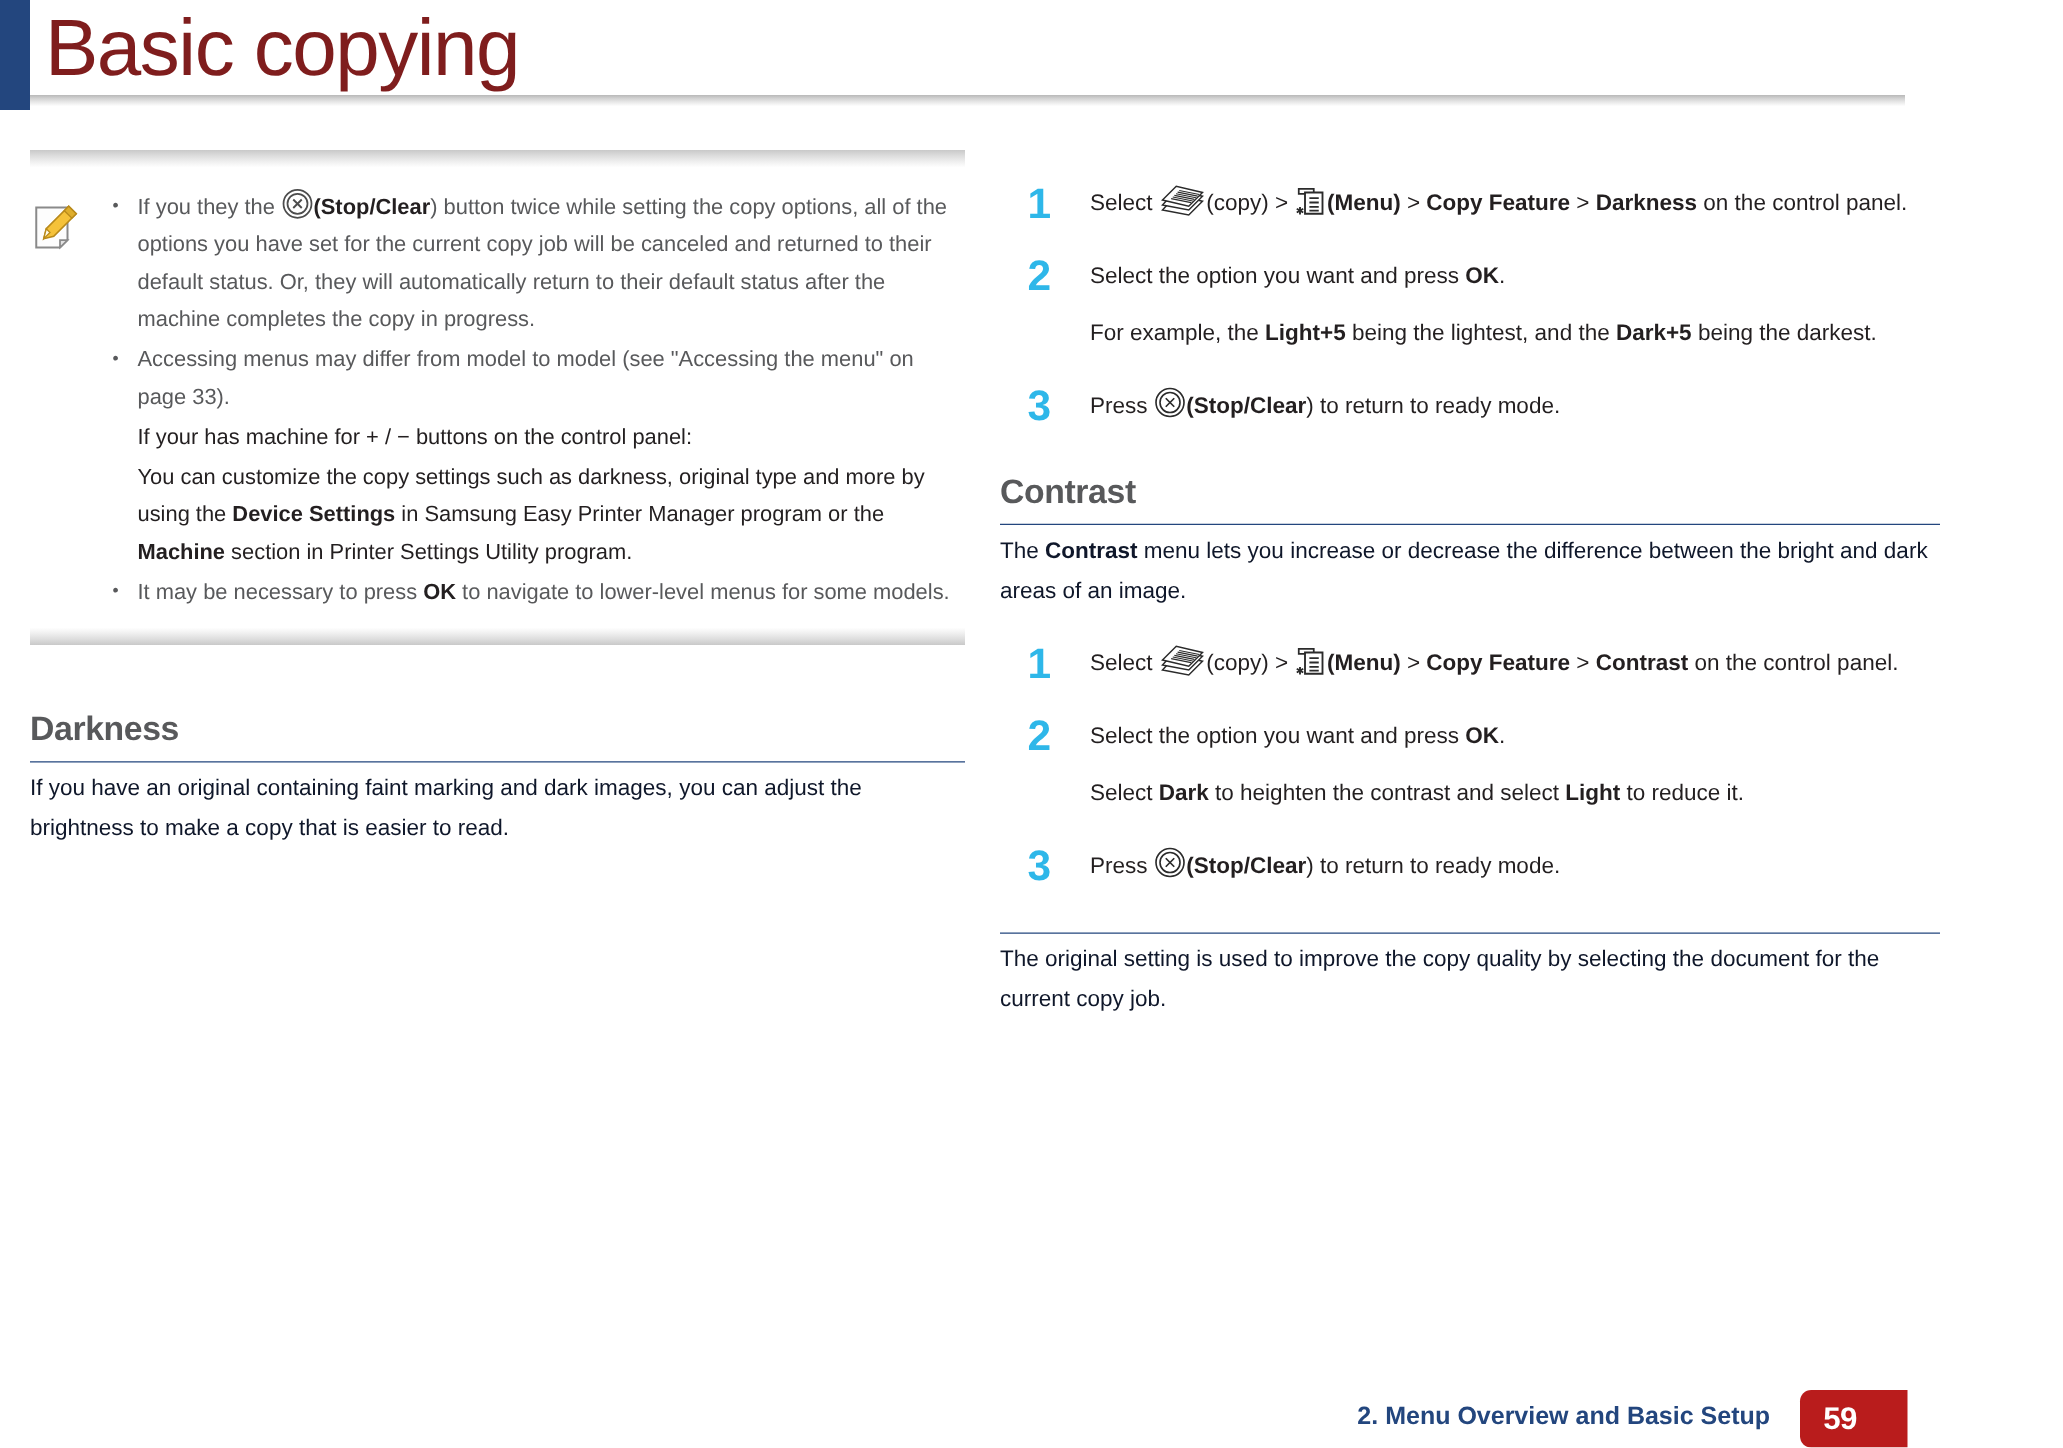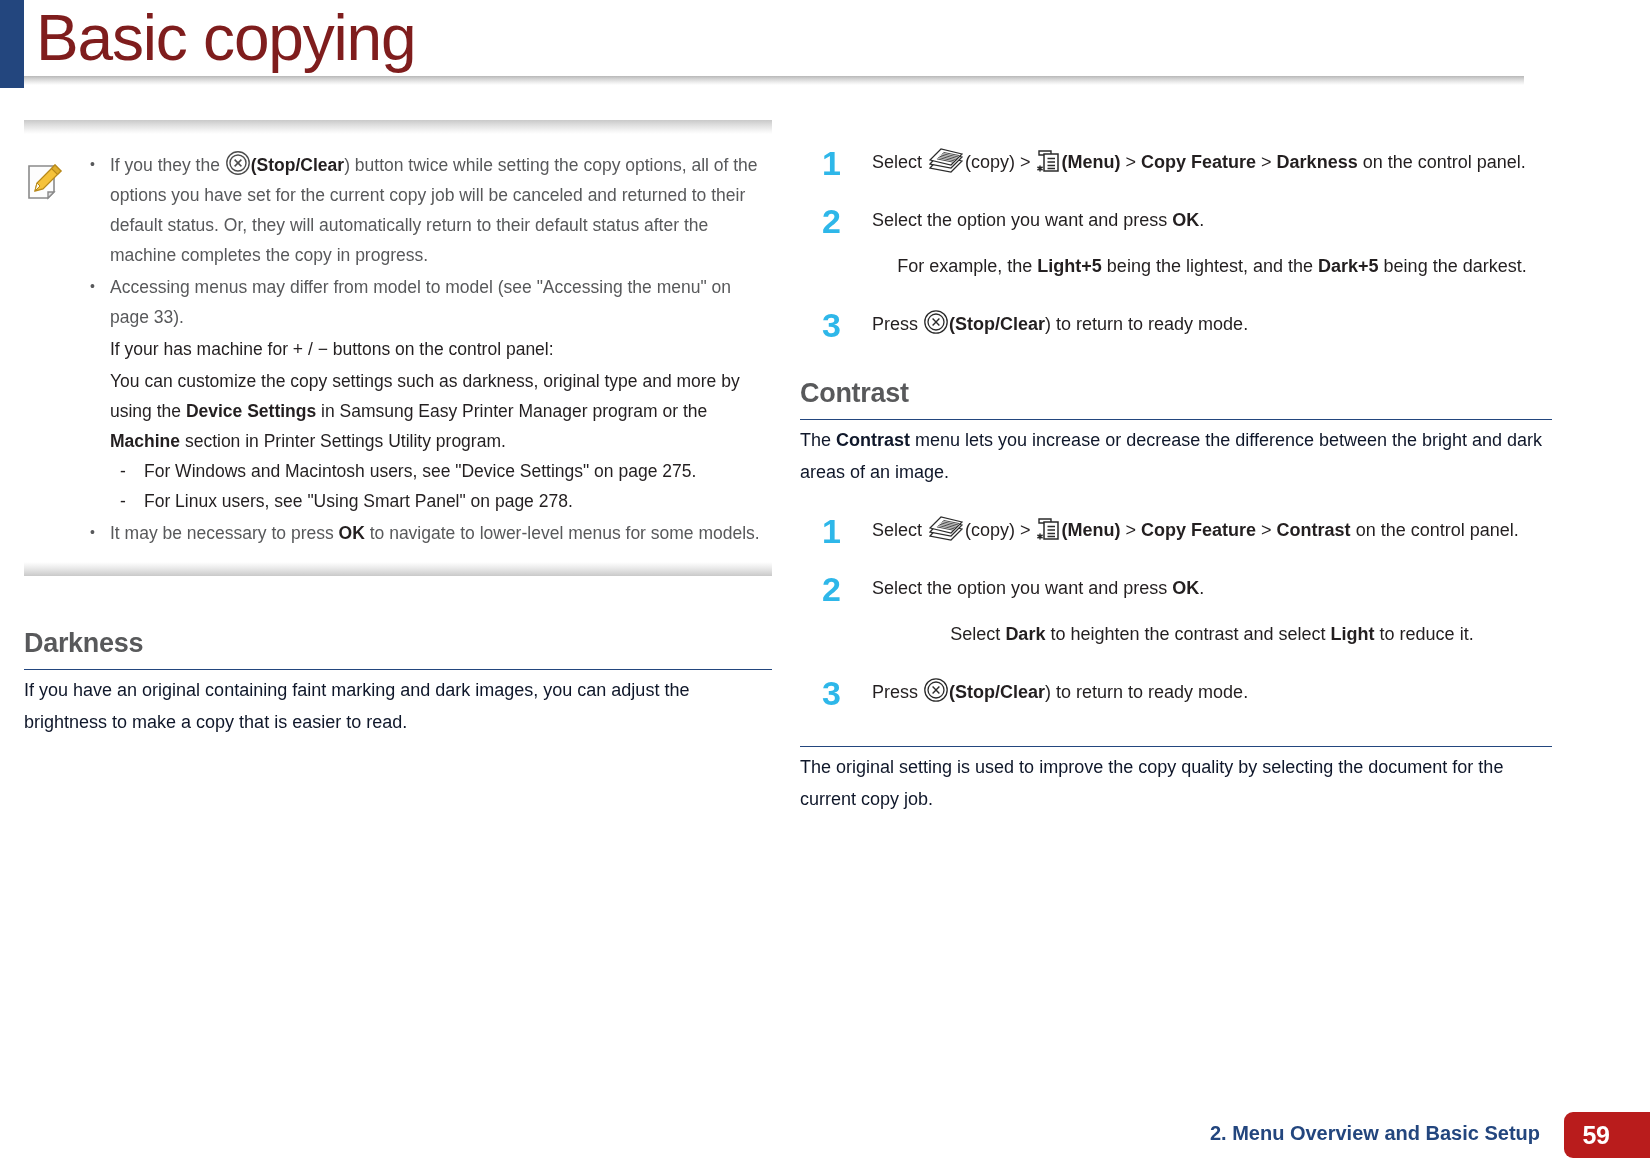--- a/index.html
+++ b/index.html
@@ -166,39 +166,39 @@
     padding-left: 22px;
     box-sizing: border-box;
   }
   .step-text {
     flex: 1 1 auto;
     font-size: 18px;
     line-height: 32px;
     color: #231f20;
   }
   .step-text b { font-weight: bold; }
-  .step-sub { margin-top: 14px; text-align: center; }
+  .step-sub { margin-top: 14px; }
 
   
   .icn {
     display: inline-block;
     vertical-align: -5px;
     position: relative;
   }
   .icn-stopclear { width: 26px; height: 26px; }
   .icn-copy      { width: 38px; height: 26px; vertical-align: -6px; }
   .icn-menu      { width: 26px; height: 26px; vertical-align: -6px; }
   .icn-note      { width: 40px; height: 40px; vertical-align: middle; }
   .icn svg { display: block; }
 
   
   #footer {
     position: absolute;
     left: 0; bottom: 0;
-    width: 1650px; height: 46px;
+    width: 1526px; height: 46px;
   }
   #footer-label {
     position: absolute;
     right: 110px; top: 10px;
     font-size: 20px;
     font-weight: bold;
     color: #23467e;
     white-space: nowrap;
   }
   #footer-pagebox {
@@ -254,24 +254,20 @@
                 <path d="M9.6 9.6 L16.4 16.4 M16.4 9.6 L9.6 16.4" stroke="#4d4d4d" stroke-width="1.5" fill="none"></path>
               </svg>
             </span><b>(Stop/Clear</b><span>) button twice while setting the copy options, all of the options you have set for the current copy job will be canceled and returned to their default status. Or, they will automatically return to their default status after the machine completes the copy in progress.</span>
           </li>
 
           <li>
             <div>Accessing menus may differ from model to model (see "Accessing the menu" on page 33).</div>
             <div class="sub-para">If your has machine for + / −  buttons on the control panel:</div>
             <div class="sub-para"><span>You can customize the copy settings such as darkness, original type and more by using the </span><b>Device Settings</b><span> in Samsung Easy Printer Manager program or the </span><b>Machine</b><span> section in Printer Settings Utility program.</span>
             </div>
-            <ul class="dashes">
-              <li>For Windows and Macintosh users, see "Device Settings" on page 275.</li>
-              <li>For Linux users, see "Using Smart Panel" on page 278.</li>
-            </ul>
           </li>
 
           <li><span>It may be necessary to press </span><b>OK</b><span> to navigate to lower-level menus for some models.</span>
           </li>
 
         </ul>
       </div>
     </div>
 
     <div class="note-rule-bottom"></div>

